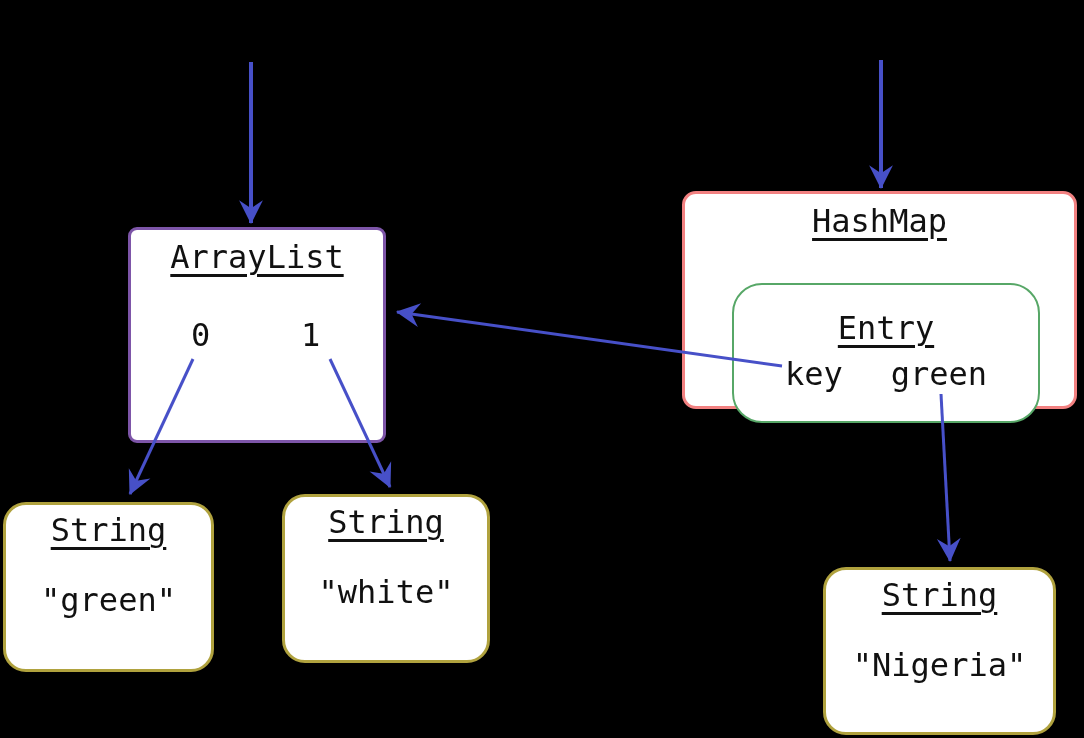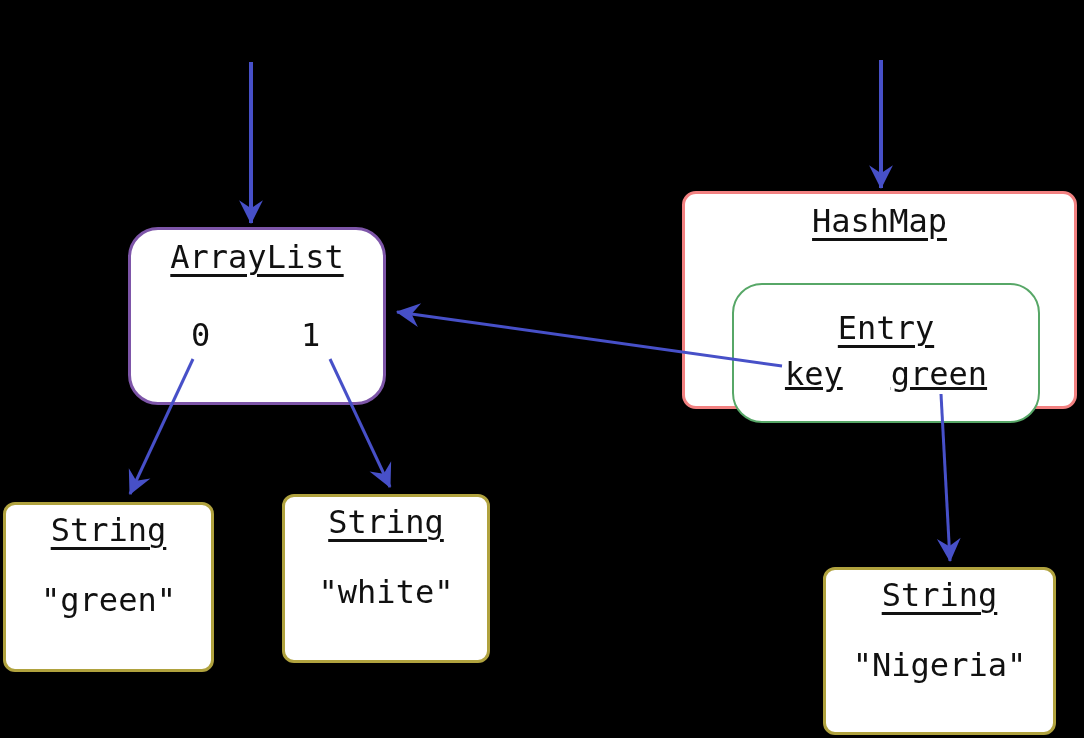--- a/index.html
+++ b/index.html
@@ -26,38 +26,38 @@
     text-underline-offset: 6px;
     text-decoration-thickness: 2.5px;
     white-space: pre;
   }
   .mono-val {
     font-size: 32px;
     line-height: 38px;
     white-space: pre;
   }
   
-  .box-arraylist { left:128px; top:227px; width:258px; height:178px;
-    border-color: var(--arraylistBorder); border-radius: 30px; }
+  .box-arraylist { left:128px; top:227px; width:258px; height:216px;
+    border-color: var(--arraylistBorder); border-radius: 9px; }
   .box-arraylist .title { margin-top: 8px; }
   .cell { position: absolute; font-size: 32px; line-height: 38px; }
   .cell-0 { left: 60px;  top: 86px; }
   .cell-1 { left: 170px; top: 86px; }
   
   .box-hashmap { left:682px; top:191px; width:395px; height:218px;
     border-color: var(--hashmapBorder); border-radius: 14px; }
   .box-hashmap > .title { margin-top: 8px; }
   
   .box-entry { left:47px; top:89px; width:308px; height:140px;
     border-color: var(--entryBorder); border-width: 2.5px; border-radius: 30px; }
   .box-entry .title { margin-top: 24px; }
   .entry-fields { position:absolute; left:0; top:70px; width:100%;
-    display:flex; justify-content:center; gap:48px;text-decoration:underline; }
+    display:flex; justify-content:center; gap:48px; }
   
-  .box-string { border-color: var(--stringBorder); border-radius: 12px; }
+  .box-string { border-color: var(--stringBorder); border-radius: 23px; }
   .box-string-green   { left:3px;   top:502px; width:211px; height:170px; }
   .box-string-white   { left:282px; top:494px; width:208px; height:169px; }
   .box-string-nigeria { left:823px; top:567px; width:233px; height:168px; }
   .box-string .title { margin-top: 6px; }
   .string-value { position:absolute; left:0; top:76px; width:100%; text-align:center; }
   
   .arrow-layer { position:absolute; left:0; top:0; width:1084px; height:738px;
     pointer-events:none; z-index: 5; }
   .arrow-line { stroke: var(--arrow, #4750c8); fill:none; }
   .arrowhead-path { fill: var(--arrow, #4750c8); }

